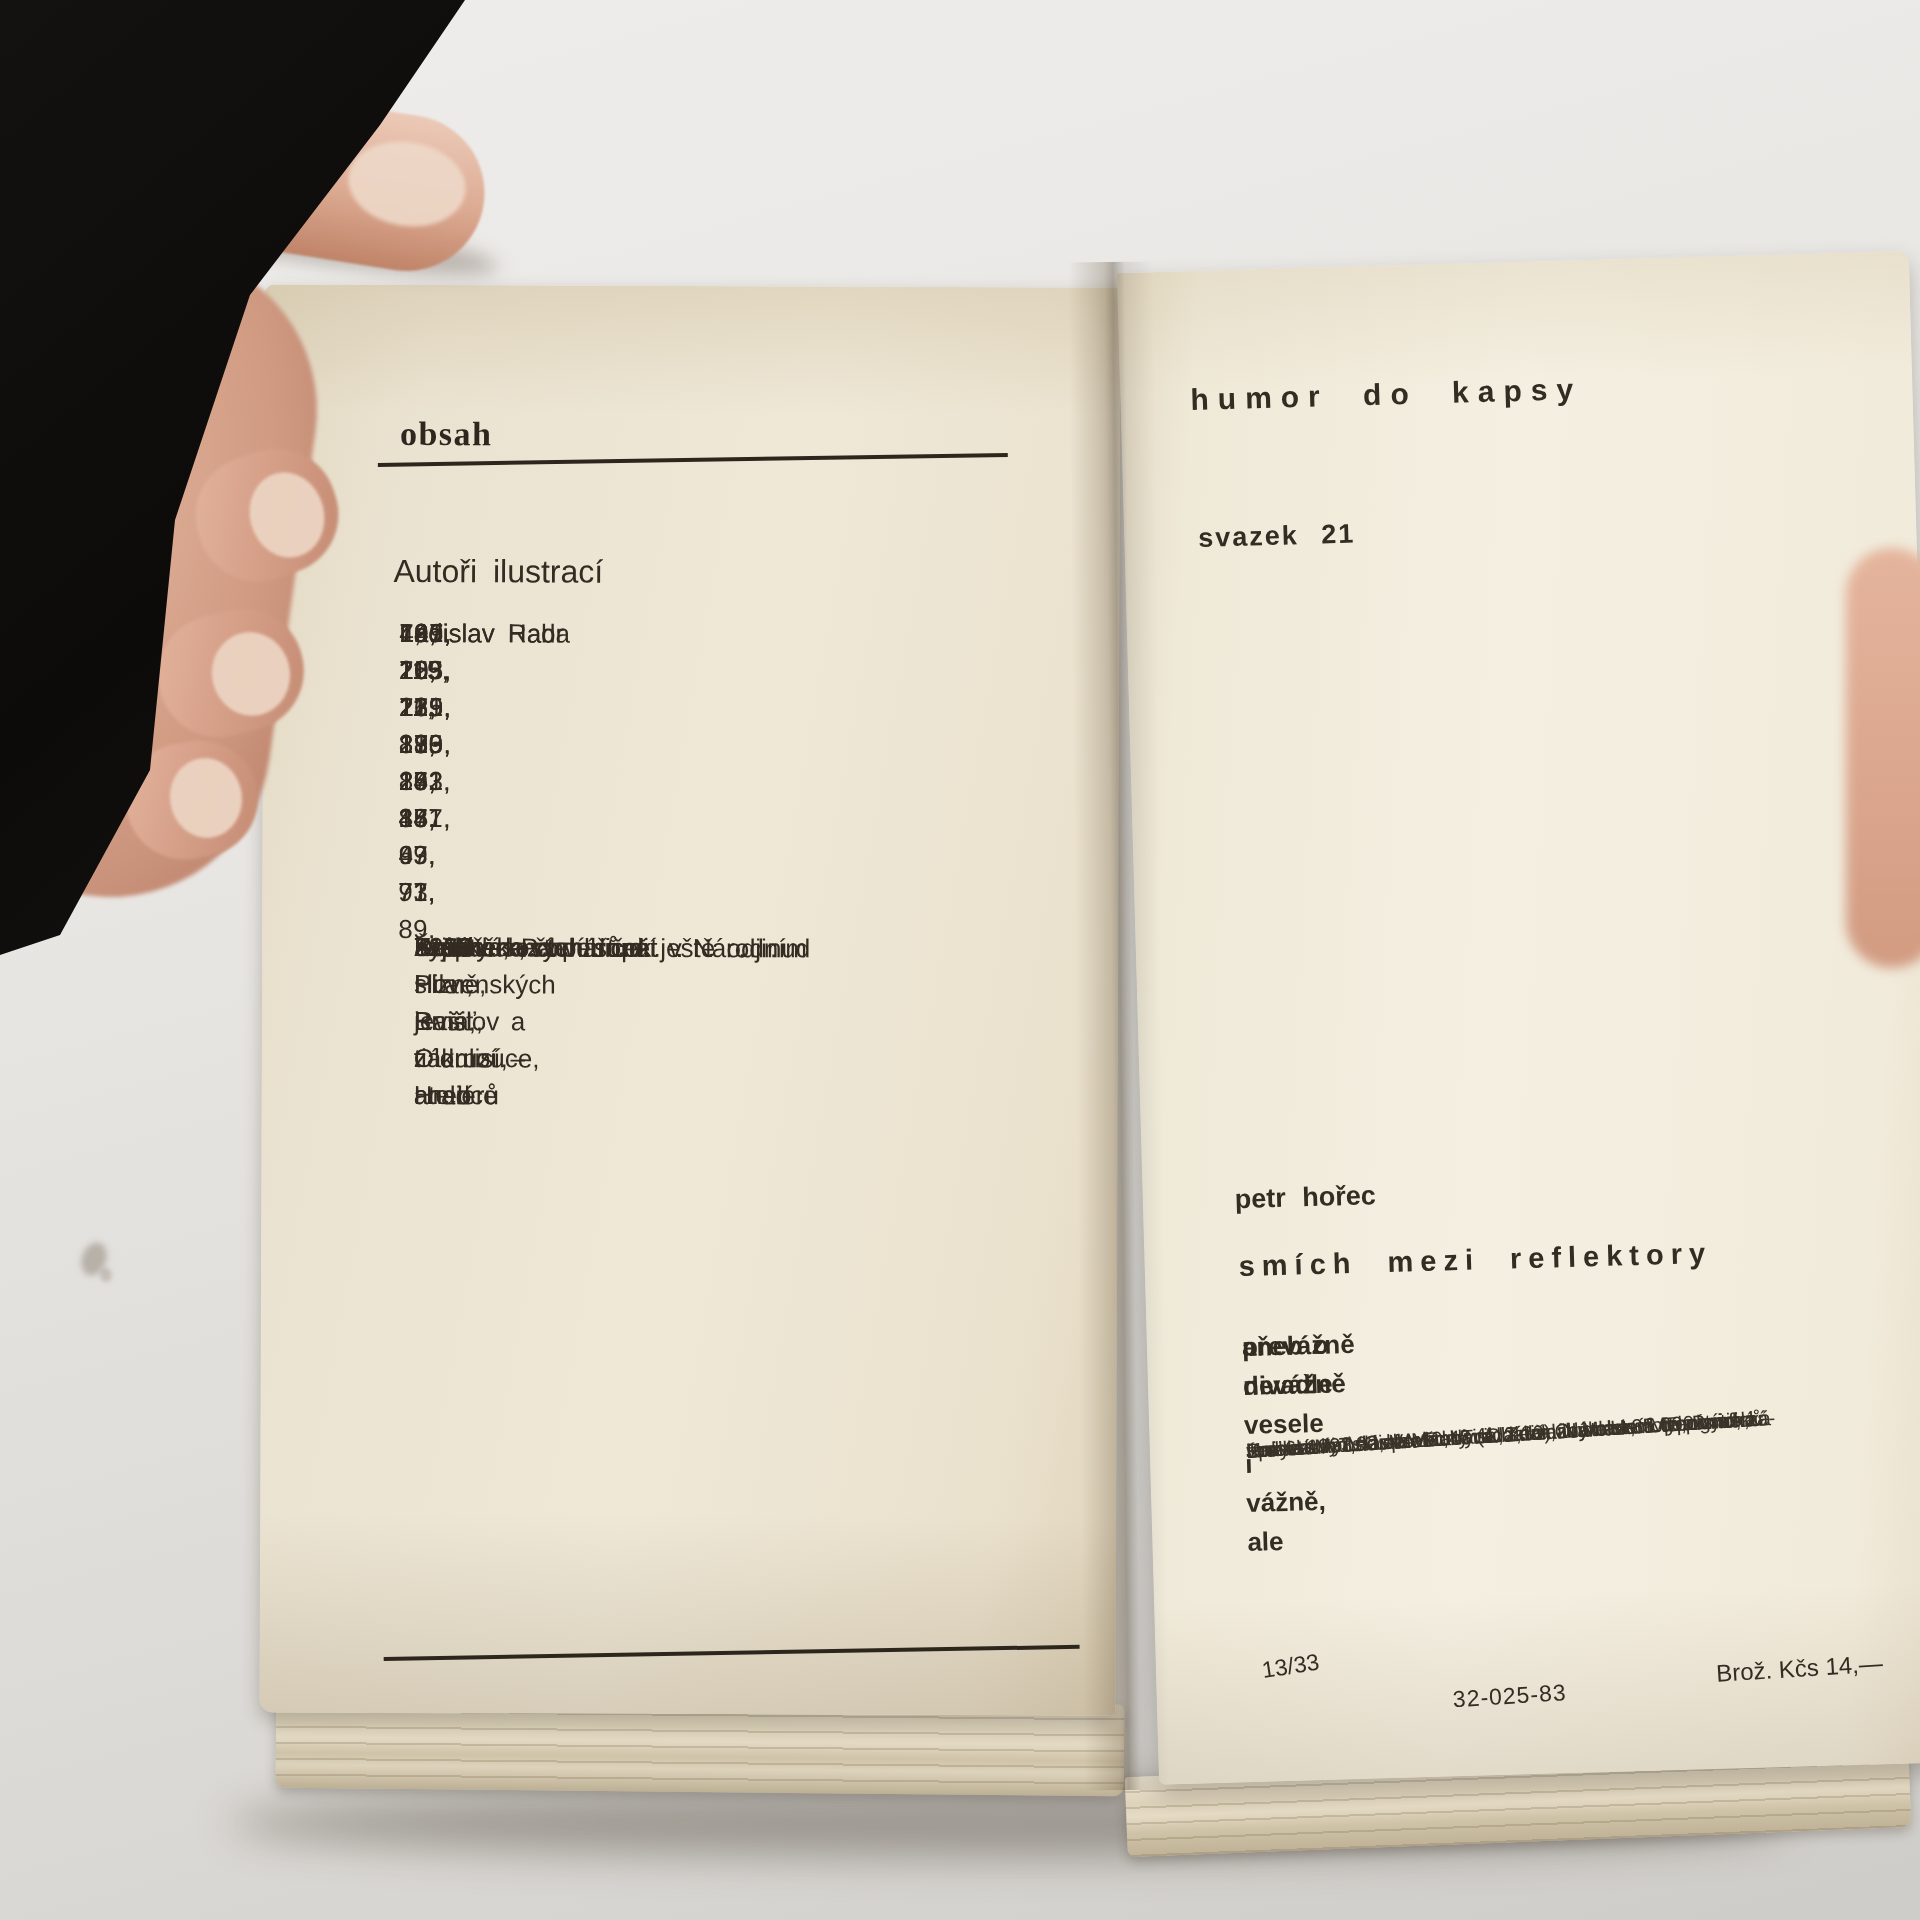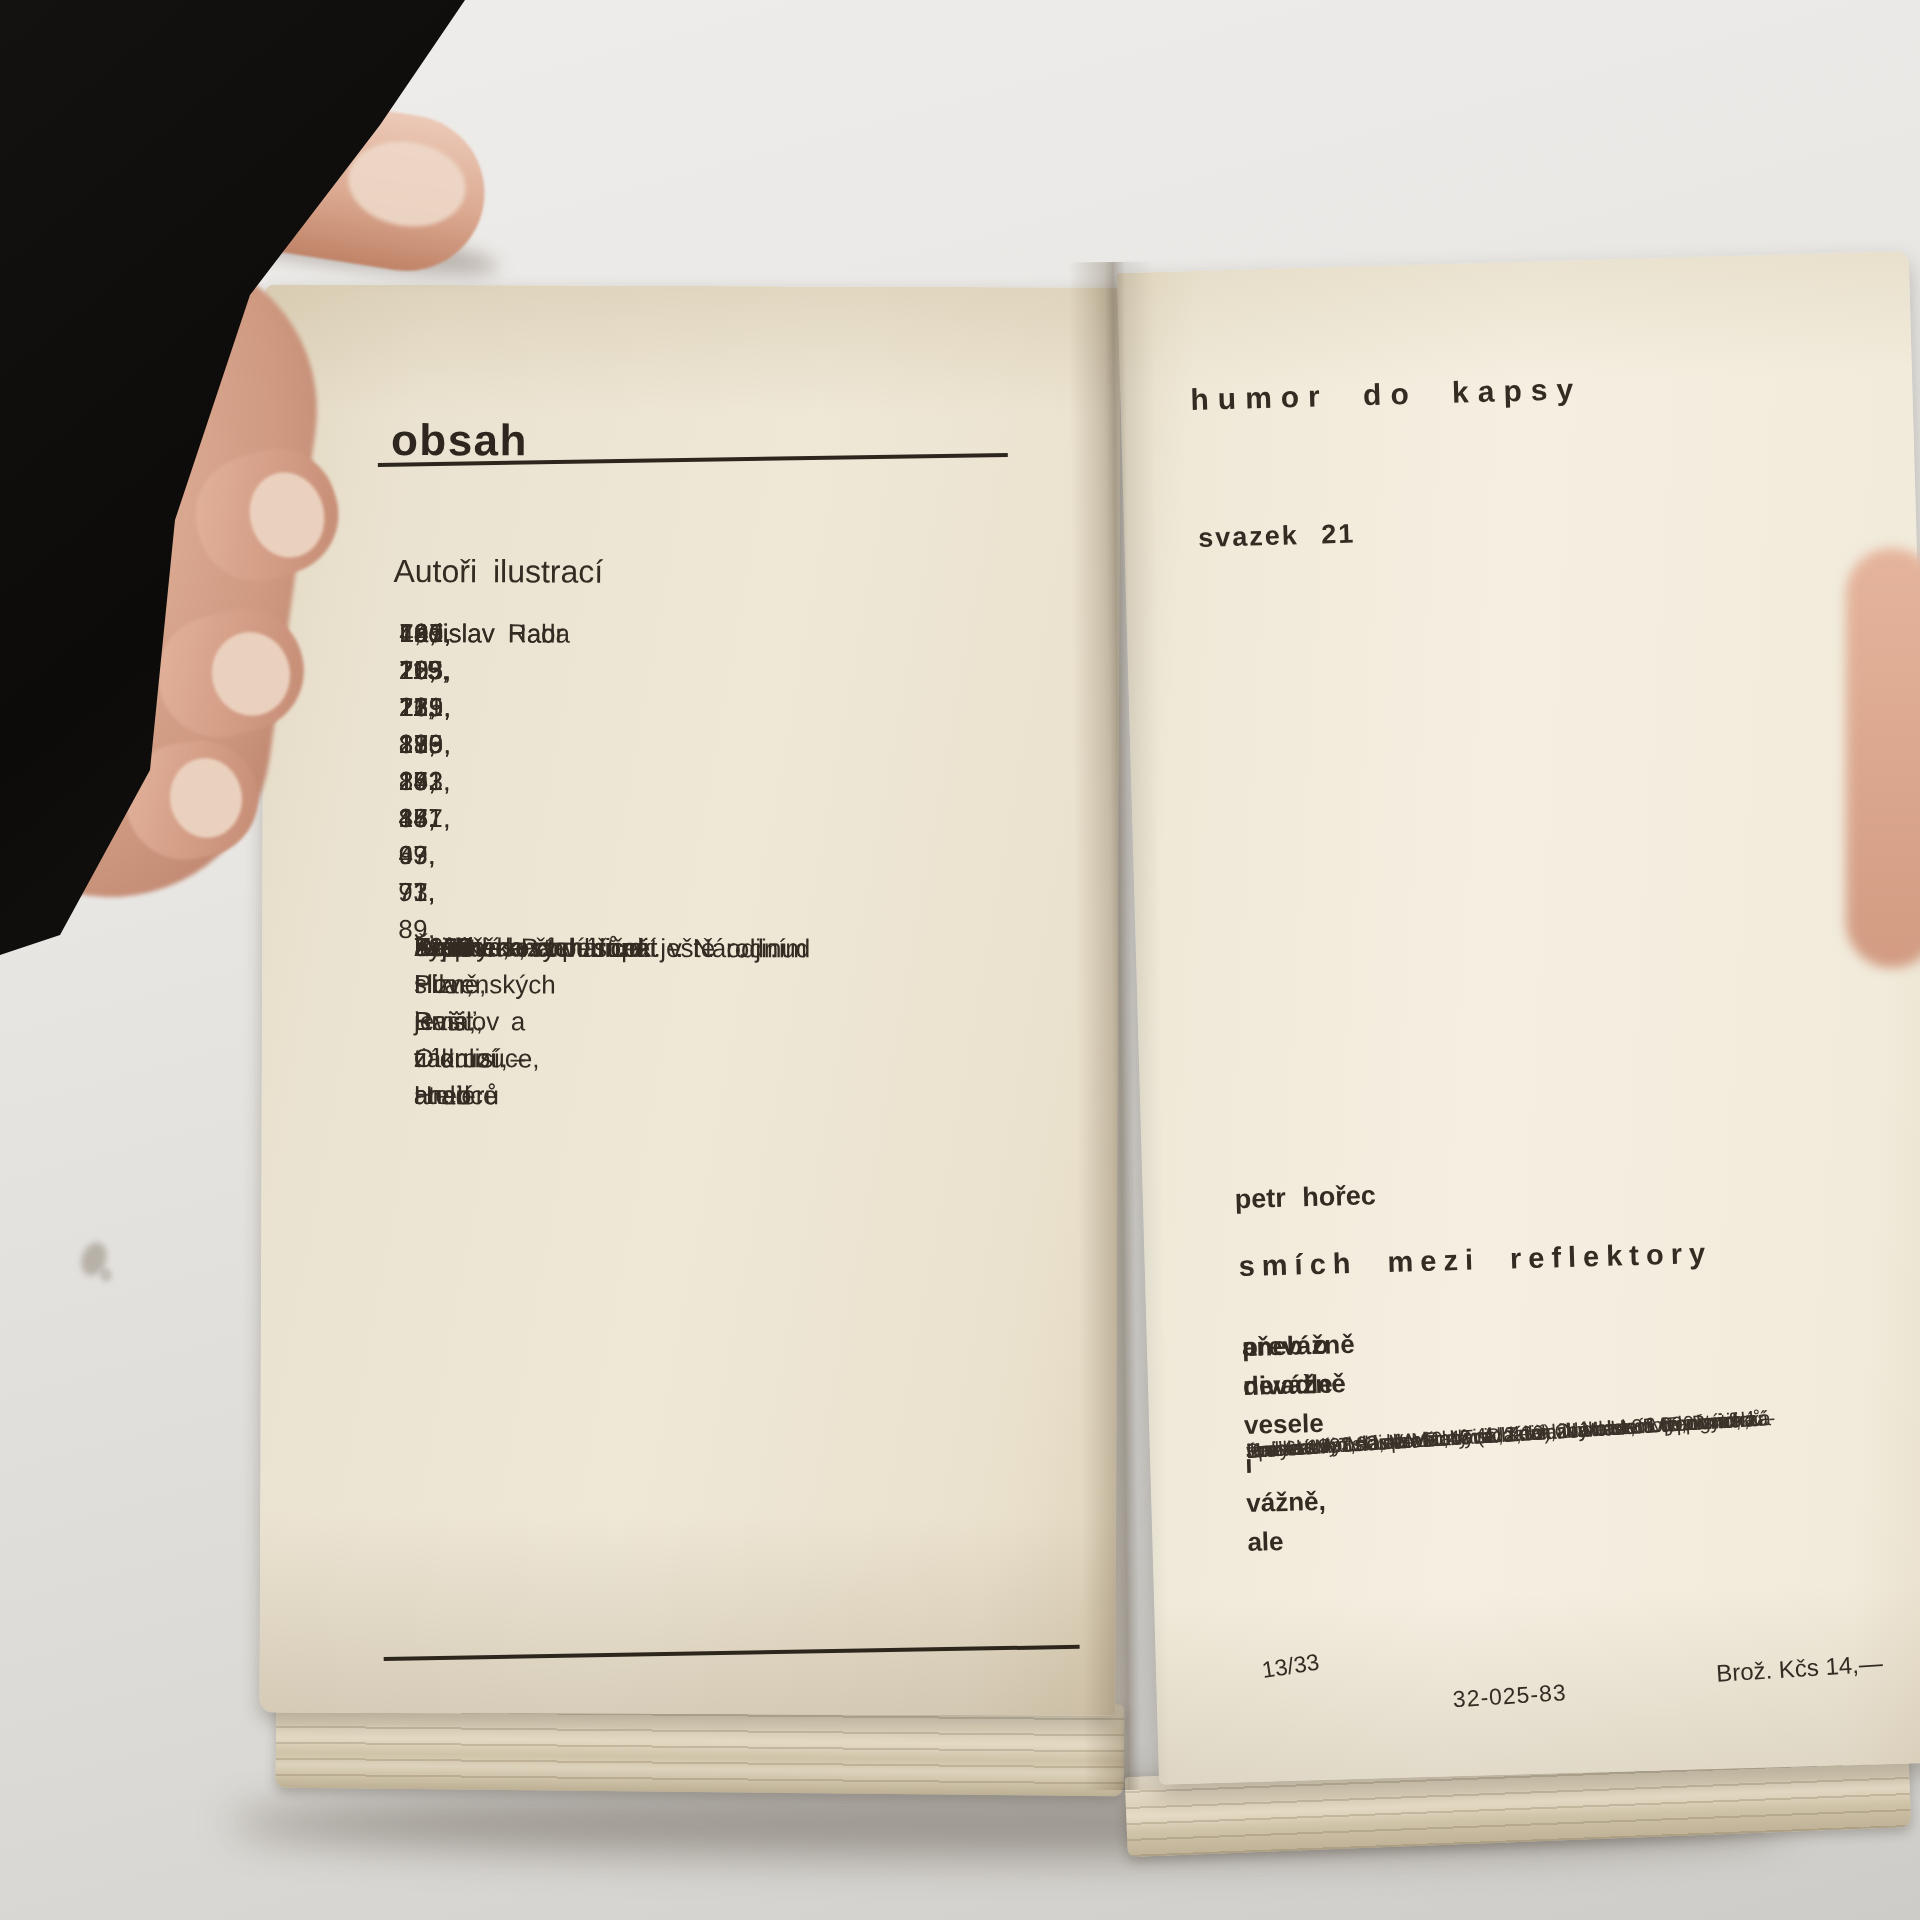--- a/index.html
+++ b/index.html
@@ -34,21 +34,21 @@
   .page-right{left:1118px;top:272px;width:792px;height:1512px;transform:rotate(-1.6deg);transform-origin:40px 40px;
     border-radius:4px 12px 14px 6px;
     background:
       linear-gradient(180deg,rgba(200,185,150,.22) 0%,rgba(255,255,255,0) 8%,rgba(255,255,255,0) 88%,rgba(130,110,80,.16) 100%),
       linear-gradient(95deg,#e4dac4 0%,#efe9d8 9%,#f4efe1 45%,#f1ebdb 88%,#e8decb 100%);
     box-shadow:0 10px 22px rgba(55,45,32,.28);}
   .gutter{z-index:2;left:1076px;top:262px;width:86px;height:1528px;transform:rotate(-.6deg);pointer-events:none;
     background:linear-gradient(90deg,rgba(0,0,0,0) 0%,rgba(92,74,48,.26) 42%,rgba(58,44,26,.34) 52%,rgba(0,0,0,.08) 66%,rgba(0,0,0,0) 100%);}
 
   
-  .obsah{left:127px;top:130px;font-size:44px;font-weight:bold;letter-spacing:1.5px;color:#2d2720;}
+  .obsah{left:136px;top:130px;font-size:34px;font-weight:bold;letter-spacing:1.5px;color:#2d2720;font-family:Liberation Serif, serif;}
   .rule-top{left:114px;top:178px;width:630px;height:4px;background:#2c261d;transform:rotate(-1.1deg);transform-origin:left center;}
   .ill-label{left:130px;top:268px;font-size:32px;word-spacing:7px;color:#332c23;}
   .ill-list{left:136px;top:330px;width:660px;}
   .ill-row{position:static;display:flex;margin-bottom:33px;}
   .ill-row,.ill-row *{position:static;}
   .ill-name{width:202px;font-size:26px;word-spacing:6px;line-height:37px;}
   .ill-pages{flex:1;font-size:26px;line-height:37px;letter-spacing:.4px;}
   .toc{left:152px;top:644px;width:618px;font-size:26px;line-height:37px;}
   .toc *{position:static;}
   .toc-line-full{text-align:justify;text-align-last:justify;word-spacing:2px;}

